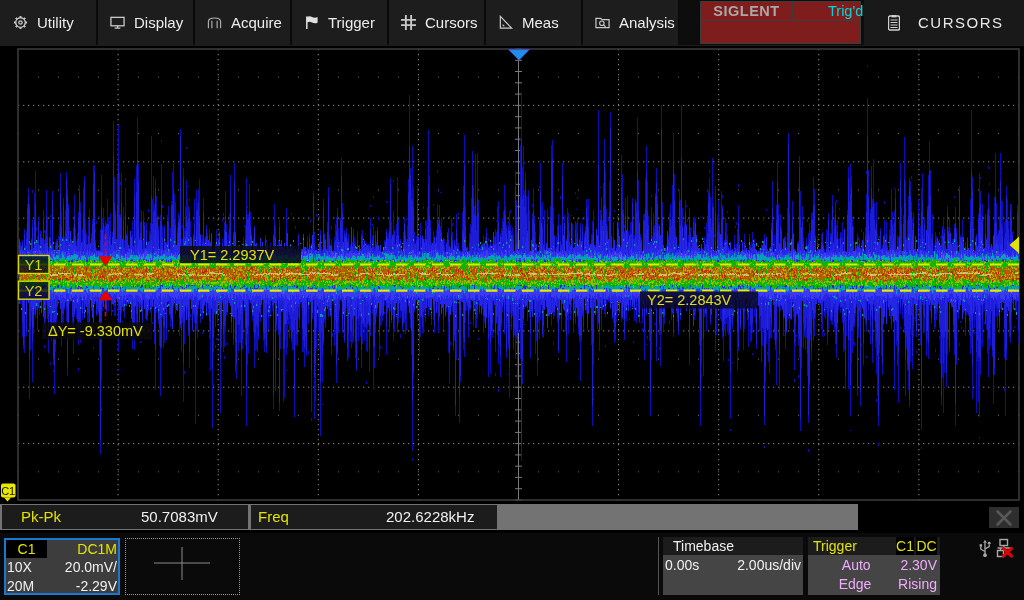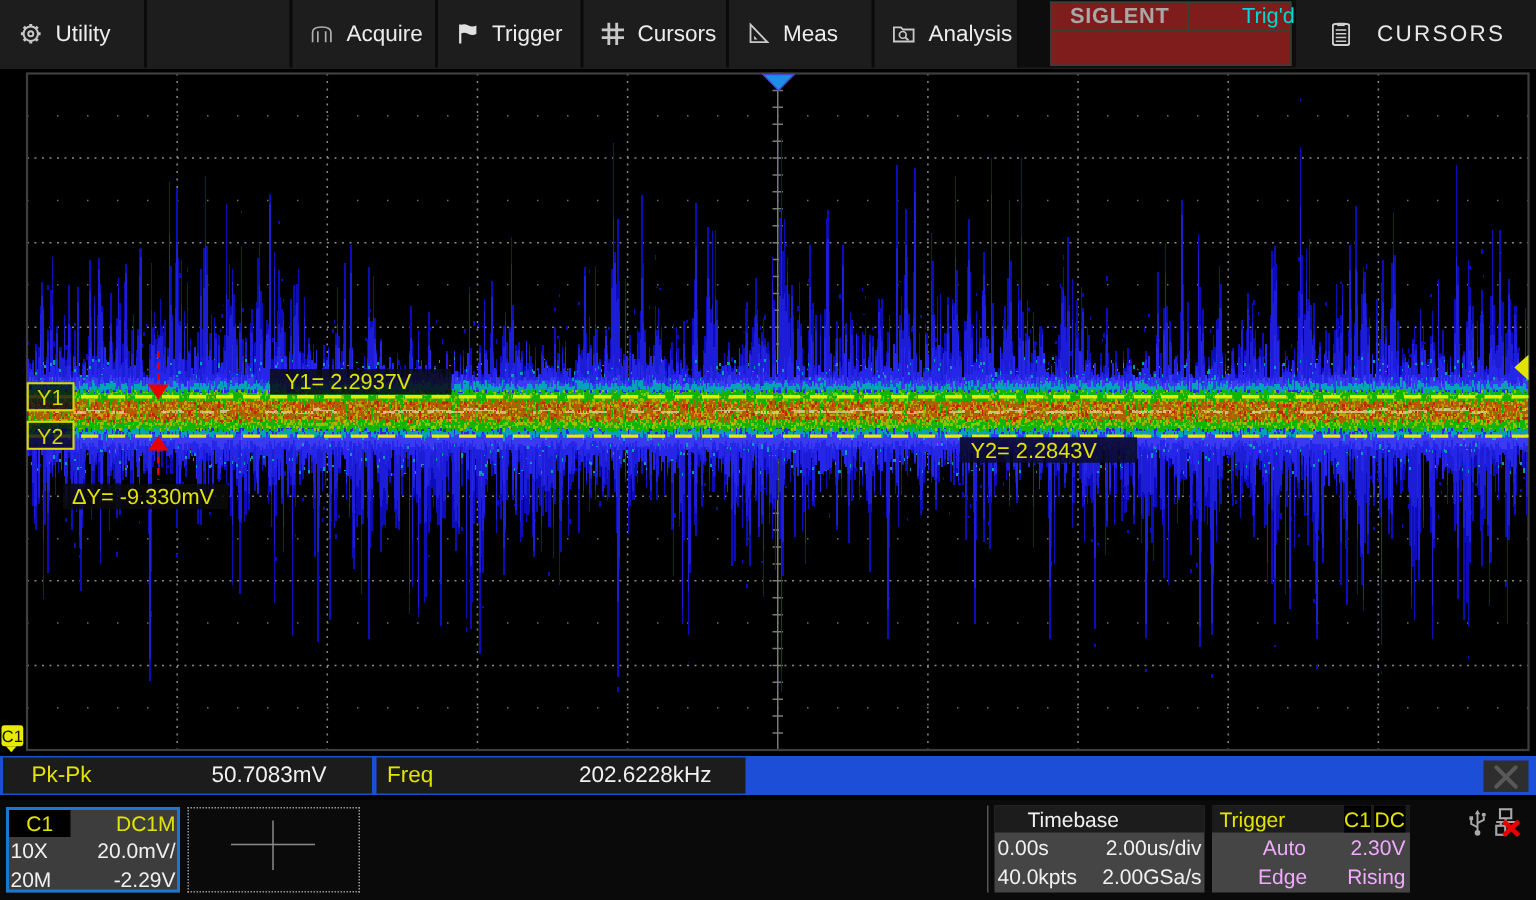--- a/index.html
+++ b/index.html
@@ -7,32 +7,32 @@
 #menubar { position:absolute; left:0; top:0; width:1024px; height:46px; background:#1d1d1d; }
 .mcell { position:absolute; top:0; height:45px; width:95px; display:flex; align-items:center; color:#ececec; font-size:15px; }
 .msep { position:absolute; top:0; width:2px; height:45px; background:#0a0a0a; }
 .mico { margin-left:13px; margin-right:9px; width:15px; height:15px; flex:none; }
 #sigbox { position:absolute; left:700px; top:1px; width:161px; height:43px; border:1px solid #3c3c3c; background:#7f1d1d; }
 #sigbox .r1 { position:absolute; left:0; top:0; width:92px; height:19px; border-right:1px solid #3c3c3c; border-bottom:1px solid #3c3c3c; color:#a8a8a8; font-weight:bold; font-size:14.5px; letter-spacing:0.5px; text-align:center; line-height:19px; }
 #sigbox .r2 { position:absolute; left:93px; top:0; right:0; height:19px; border-bottom:1px solid #3c3c3c; color:#00d8d8; font-size:14.5px; text-align:center; line-height:19px;padding-left:34px; }
 #sigbox .r3 { position:absolute; left:0; top:20px; right:0; bottom:0; color:#d8d800; font-size:15.5px; text-align:center; line-height:22px; }
 #rightpanel { position:absolute; left:864px; top:0; width:160px; height:45px; background:#191919; color:#e8e8e8; }
 #rightpanel span { position:absolute; left:54px; top:14px; font-size:15px; letter-spacing:1.5px; }
-#measbar { position:absolute; left:0; top:504px; width:1024px; height:26px; background:#1d4ed8; }
+#measbar { position:absolute; left:0; top:504px; width:858px; height:26px; background:#737373; }
 .mbcell { position:absolute; top:1px; height:24px; background:#1c1c1c; }
 #measbar .lab { color:#e3e300; font-size:15px; position:absolute; top:4px; }
 #measbar .val { color:#f0f0f0; font-size:15px; position:absolute; top:4px; }
 #closebtn { position:absolute; left:989px; top:3px; width:30px; height:21px; background:#2e2e2e; }
 #bottombar { position:absolute; left:0; top:533px; width:1024px; height:67px; background:#0a0a0a; }
 #chbox { position:absolute; left:4px; top:5px; width:116px; height:57px; background:#3d3d3d; border:2px solid #1978d2; }
 #chbox .row { position:absolute; left:1px; right:1px; height:18px; font-size:14px; color:#f0f0f0; line-height:19px; }
 #chbox .c1tag { position:absolute; left:0px; top:0px; width:41px; height:18px; background:#000; color:#e3e300; text-align:center; font-size:14px; line-height:18px; }
 #ch2box { position:absolute; left:125px; top:5px; width:115px; height:57px; border:1px dotted #999; }
 #tbbox { position:absolute; left:663px; top:4px; width:140px; height:58px; background:#454545; }
-#tbbox .hd { position:absolute; left:0; top:0; width:100%; height:18px; background:#1c1c1c; color:#f0f0f0; font-size:14px; padding-left:22px; line-height:18px; }
+#tbbox .hd { position:absolute; left:0; top:0; width:100%; height:18px; background:#1c1c1c; color:#f0f0f0; font-size:14px; padding-left:10px; line-height:18px; }
 #tbbox .rw { position:absolute; left:2px; right:2px; height:19px; color:#f0f0f0; font-size:14px; line-height:19px; }
 #trbox { position:absolute; left:808px; top:4px; width:132px; height:58px; background:#454545; }
 #trbox .hd { position:absolute; left:0; top:0; width:100%; height:18px; background:#1c1c1c; color:#e3e300; font-size:14px; line-height:18px; }
 #trbox .rw { position:absolute; left:4px; right:3px; height:19px; color:#f0abfc; font-size:14px; line-height:19px;text-align:center; }
 .fr { float:right; }
 </style></head>
 <body>
 <svg id="wavesvg" style="position:absolute;left:0;top:0" width="1024" height="600">
 <rect x="0" y="45" width="1024" height="459" fill="#000"></rect>
 <line x1="118.1" y1="49" x2="118.1" y2="500" stroke="#8a8a8a" stroke-width="1" stroke-dasharray="1.3 3.7"></line>
@@ -113,20 +113,24 @@
     <div class="mcell" style="left:0px;"><svg class="mico" viewBox="0 0 16 16">
         <g fill="none" stroke="#c8c8c8" stroke-width="1.4">
           <circle cx="8" cy="8" r="5.1"></circle>
           <circle cx="8" cy="8" r="1.8"></circle>
         </g>
         <g stroke="#c8c8c8" stroke-width="2.1">
 <path d="M8 1V3M8 13V15M1 8H3M13 8H15M3.05 3.05L4.5 4.5M11.5 11.5L12.95 12.95M12.95 3.05L11.5 4.5M4.5 11.5L3.05 12.95"></path>
         </g>
       </svg>Utility</div>
 <div class="msep" style="left:96px;"></div>
+<div class="mcell" style="left:97px;"><svg class="mico" viewBox="0 0 16 16">
+        <rect x="1" y="2.5" width="14" height="9" fill="none" stroke="#c8c8c8" stroke-width="1.4"></rect>
+        <path d="M8 11.5V14M5 14H11" stroke="#c8c8c8" stroke-width="1.4" fill="none"></path>
+      </svg>Display</div>
 <div class="msep" style="left:193px;"></div>
 <div class="mcell" style="left:194px;"><svg class="mico" viewBox="0 0 16 16">
         <path d="M1.5 14V7 Q1.5 3.2 8 3.2 Q14.5 3.2 14.5 7 V14 M5.2 14V6.2 M10.8 14V6.2" fill="none" stroke="#b0b0b0" stroke-width="1.2"></path>
       </svg>Acquire</div>
 <div class="msep" style="left:290px;"></div>
 <div class="mcell" style="left:291px;"><svg class="mico" viewBox="0 0 16 16">
         <path d="M3 1.5V15" stroke="#e0e0e0" stroke-width="1.6"></path>
         <path d="M3 2 Q6 0.5 8.5 2 Q11.5 3.6 14.5 2.2 L14.5 8.2 Q11.5 9.6 8.5 8 Q6 6.6 3 8 Z" fill="#e0e0e0"></path>
       </svg>Trigger</div>
 <div class="msep" style="left:387px;"></div>
@@ -189,21 +193,20 @@
   </div>
   <div id="ch2box">
     <svg width="113" height="55">
         <path d="M28 24H84M56 8V41" stroke="#8a8a8a" stroke-width="1"></path>
       </svg>
   </div>
   <div style="position:absolute;left:658px;top:4px;width:1px;height:58px;background:#555;"></div>
   <div id="tbbox">
     <div class="hd">Timebase</div>
     <div class="rw" style="top:19px;">0.00s<span class="fr">2.00us/div</span></div>
-    <div class="rw" style="top:38px;">40.0kpts<span class="fr">2.00GSa/s</span></div>
   </div>
   <div id="trbox">
     <div class="hd"><span style="padding-left:5px;">Trigger</span><span style="position:absolute;right:26px;top:0;width:18px;background:#000;color:#e3e300;text-align:center;">C1</span><span style="position:absolute;right:3px;top:0;width:21px;background:#000;color:#e3e300;text-align:center;">DC</span></div>
     <div class="rw" style="top:19px;">Auto<span class="fr">2.30V</span></div>
     <div class="rw" style="top:38px;">Edge<span class="fr">Rising</span></div>
   </div>
   <svg style="position:absolute;left:978px;top:6px" width="14" height="19" viewBox="0 0 14 19">
 <g stroke="#a8a8a8" stroke-width="1.3" fill="none">
 <path d="M7 3.5V15"></path>
         <path d="M7 12.5 L2.8 10.2 V7.6"></path>

